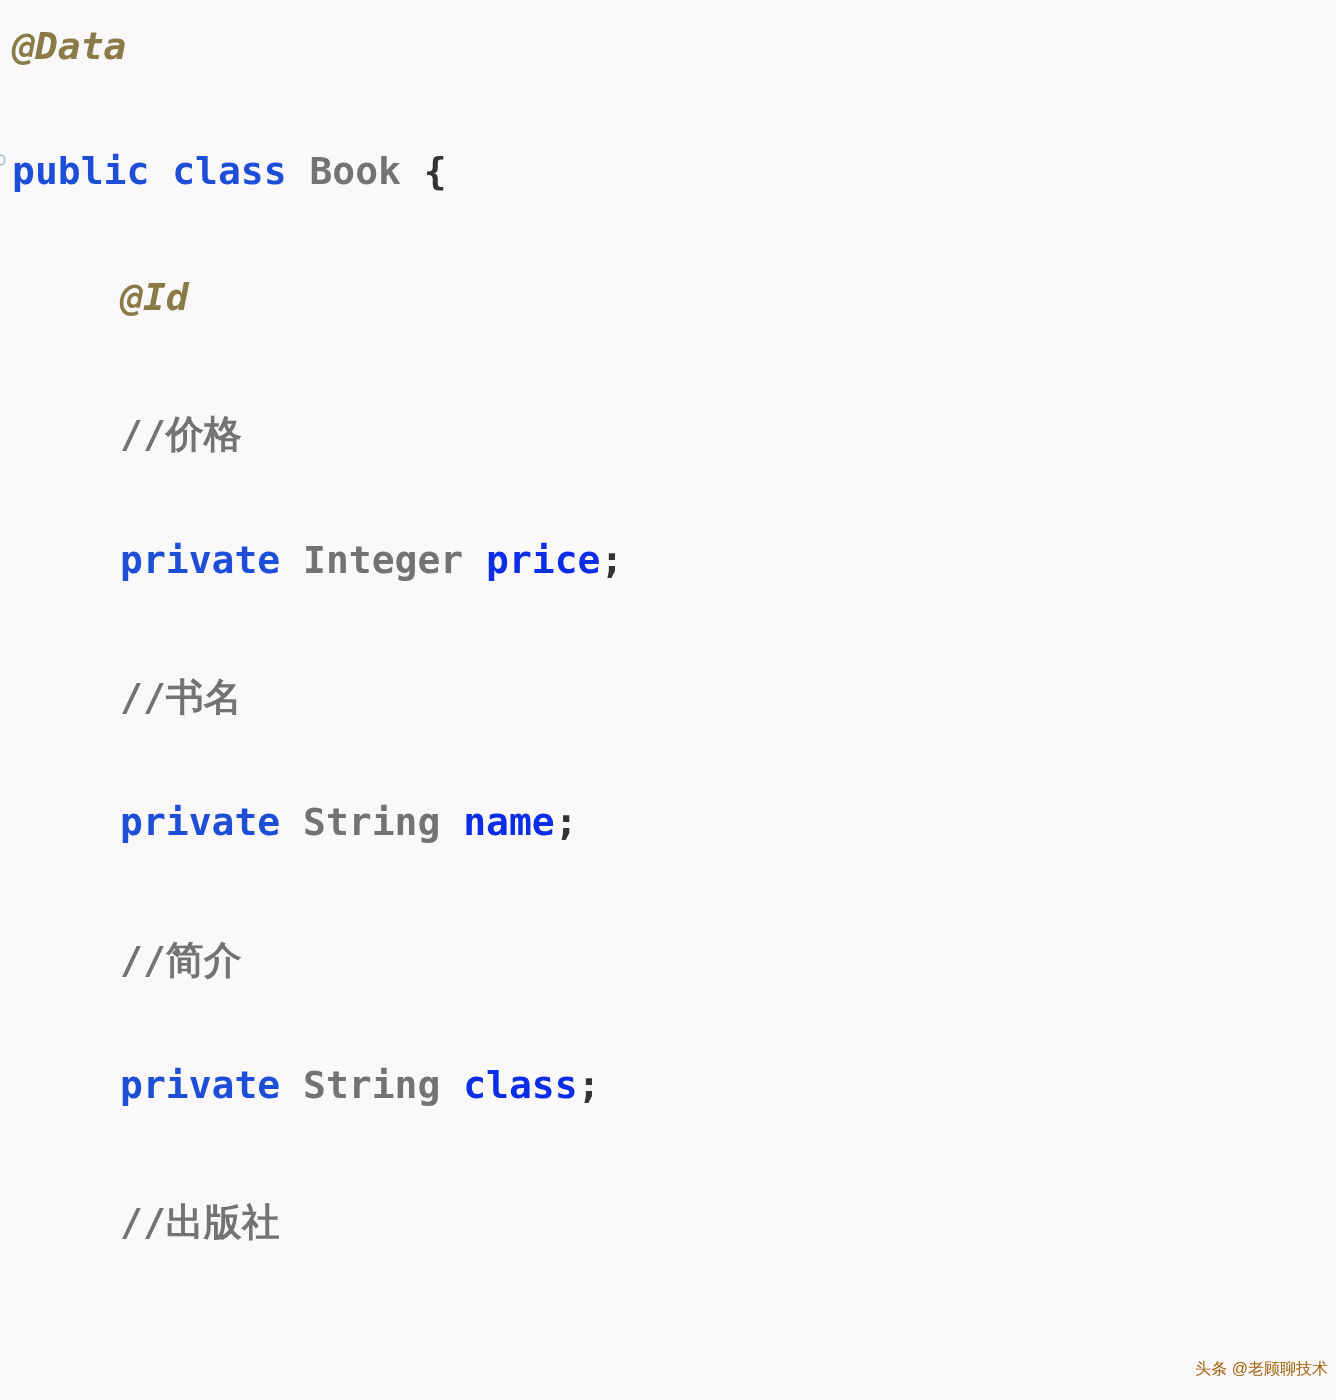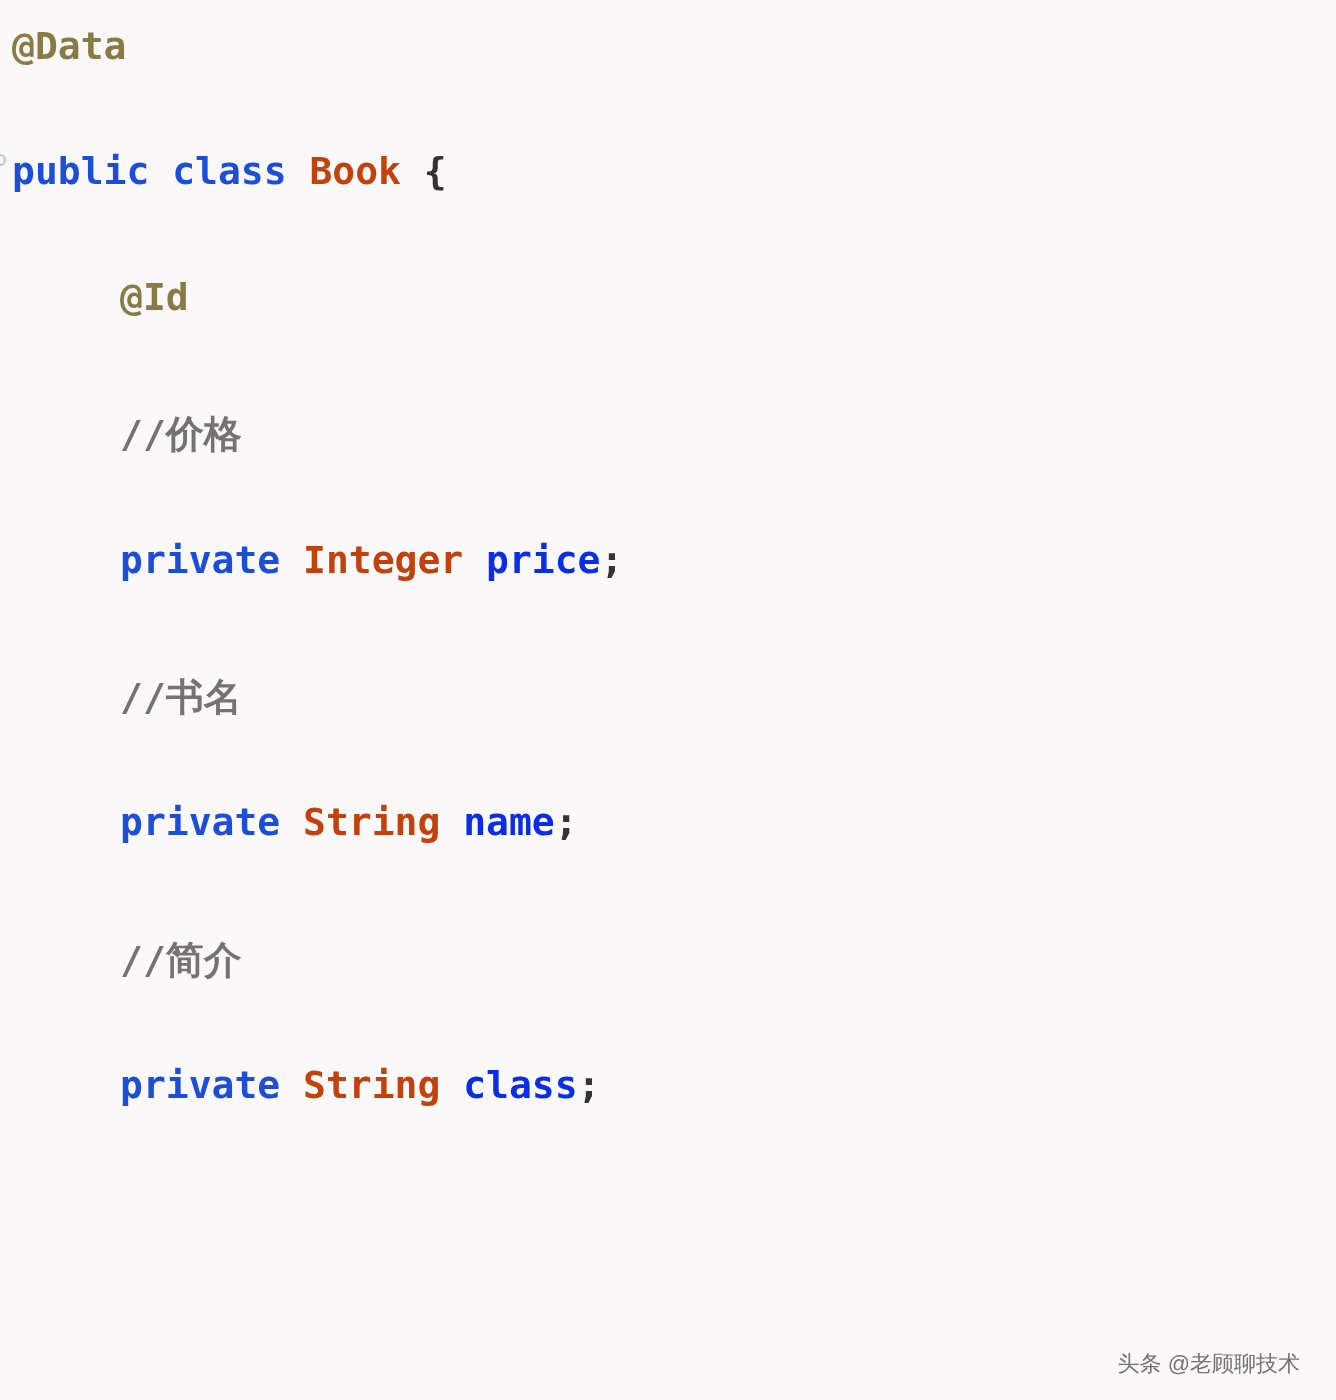--- a/index.html
+++ b/index.html
@@ -18,27 +18,28 @@
       position: relative;
       color: #333;
       font-weight: 600;
     }
     pre {
       white-space: pre;
       font-family: inherit;
     }
     .annotation {
       color: #8a7b46;
+      font-style: italic;
     }
     .keyword {
       color: #1d4ed8;
       font-weight: bold;
     }
     .type {
-      color: #c2410c;
+      color: #737373;
     }
     .identifier {
       color: #0a2de8;
     }
     .comment {
       color: #737373;
     }
     .plain {
       color: #333;
     }
@@ -50,23 +51,23 @@
     }
     .indent1 {
       padding-left: 108px;
     }
     .gap {
       margin-top: 12px;
     }
     .watermark {
       position: absolute;
       bottom: 18px;
-      right: 36px;
-      font-size: 22px;
-      color: #737373;
+      right: 8px;
+      font-size: 16px;
+      color: #a16207;
       font-weight: normal;
       font-family: -apple-system, BlinkMacSystemFont, "Segoe UI", sans-serif;
     }
     .gutter-mark {
       position: absolute;
       left: -6px;
       top: 154px;
       width: 12px;
       height: 12px;
       border: 2px solid #b0c4d8;
@@ -81,20 +82,21 @@
 
 <pre><span class="line"><span class="annotation">@Data</span></span>
 <span class="line"><span class="keyword">public</span> <span class="keyword">class</span> <span class="type">Book</span><span class="plain"> {</span></span>
 <span class="line indent1"><span class="annotation">@Id</span></span>
 <span class="line indent1 gap"><span class="comment">//价格</span></span>
 <span class="line indent1"><span class="keyword">private</span> <span class="type">Integer</span> <span class="identifier">price</span><span class="semi">;</span></span>
 <span class="line indent1 gap"><span class="comment">//书名</span></span>
 <span class="line indent1"><span class="keyword">private</span> <span class="type">String</span> <span class="identifier">name</span><span class="semi">;</span></span>
 <span class="line indent1 gap"><span class="comment">//简介</span></span>
 <span class="line indent1"><span class="keyword">private</span> <span class="type">String</span> <span class="identifier">class</span><span class="semi">;</span></span>
+<span class="line indent1 gap"><span class="comment">//出版社</span></span>
 
 
 
 
 
 </pre>
 
 <div class="watermark">头条 @老顾聊技术</div>
 
 </body></html>

